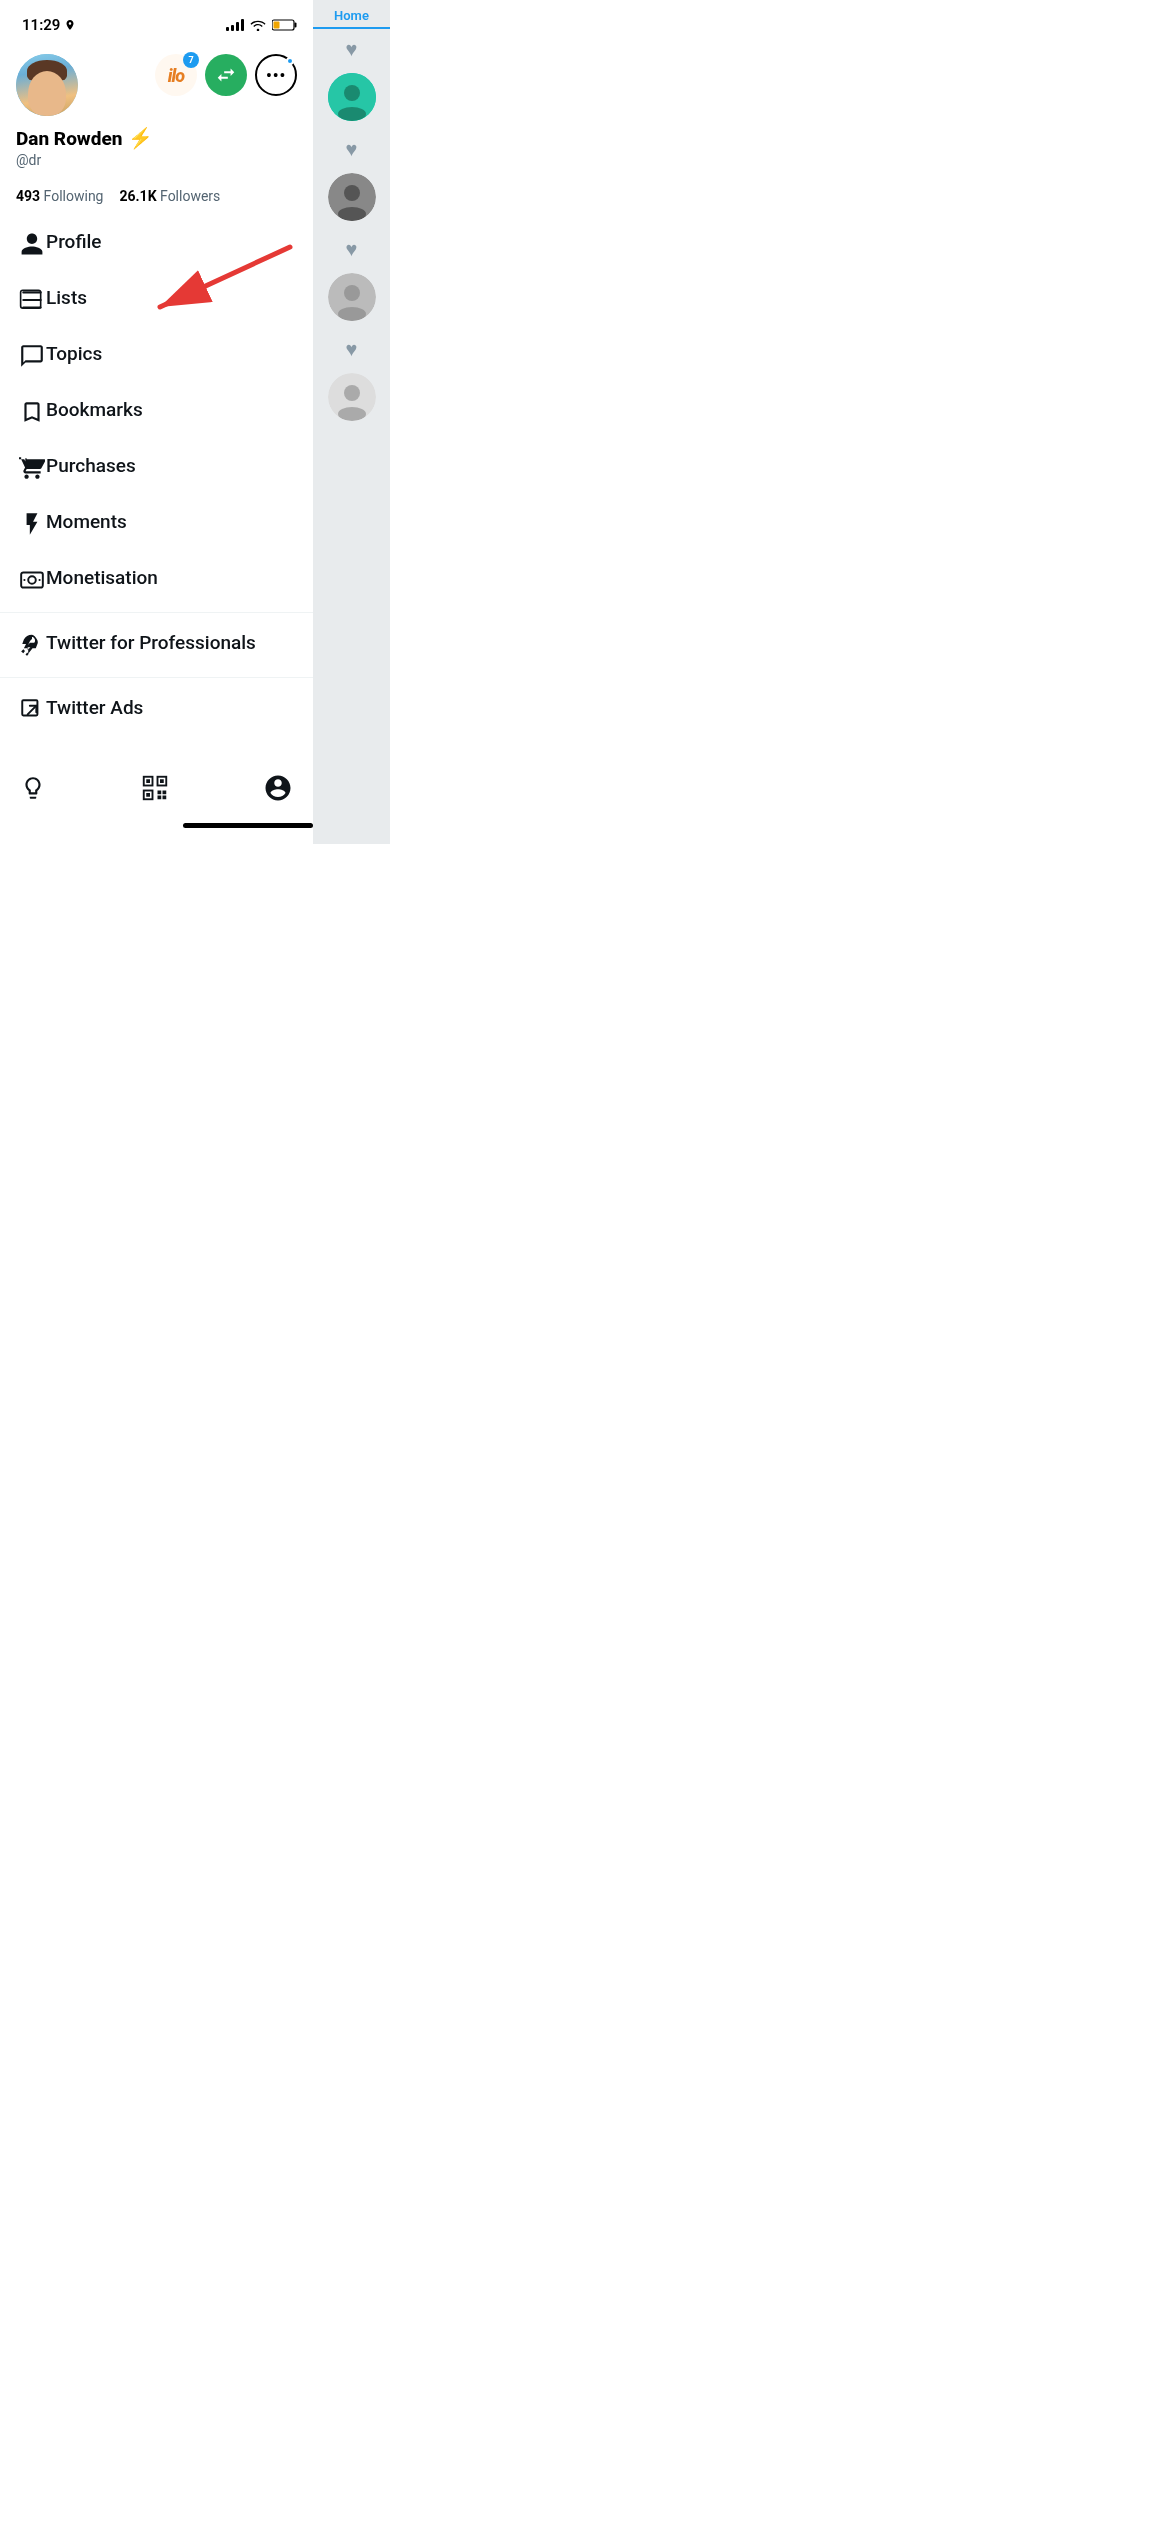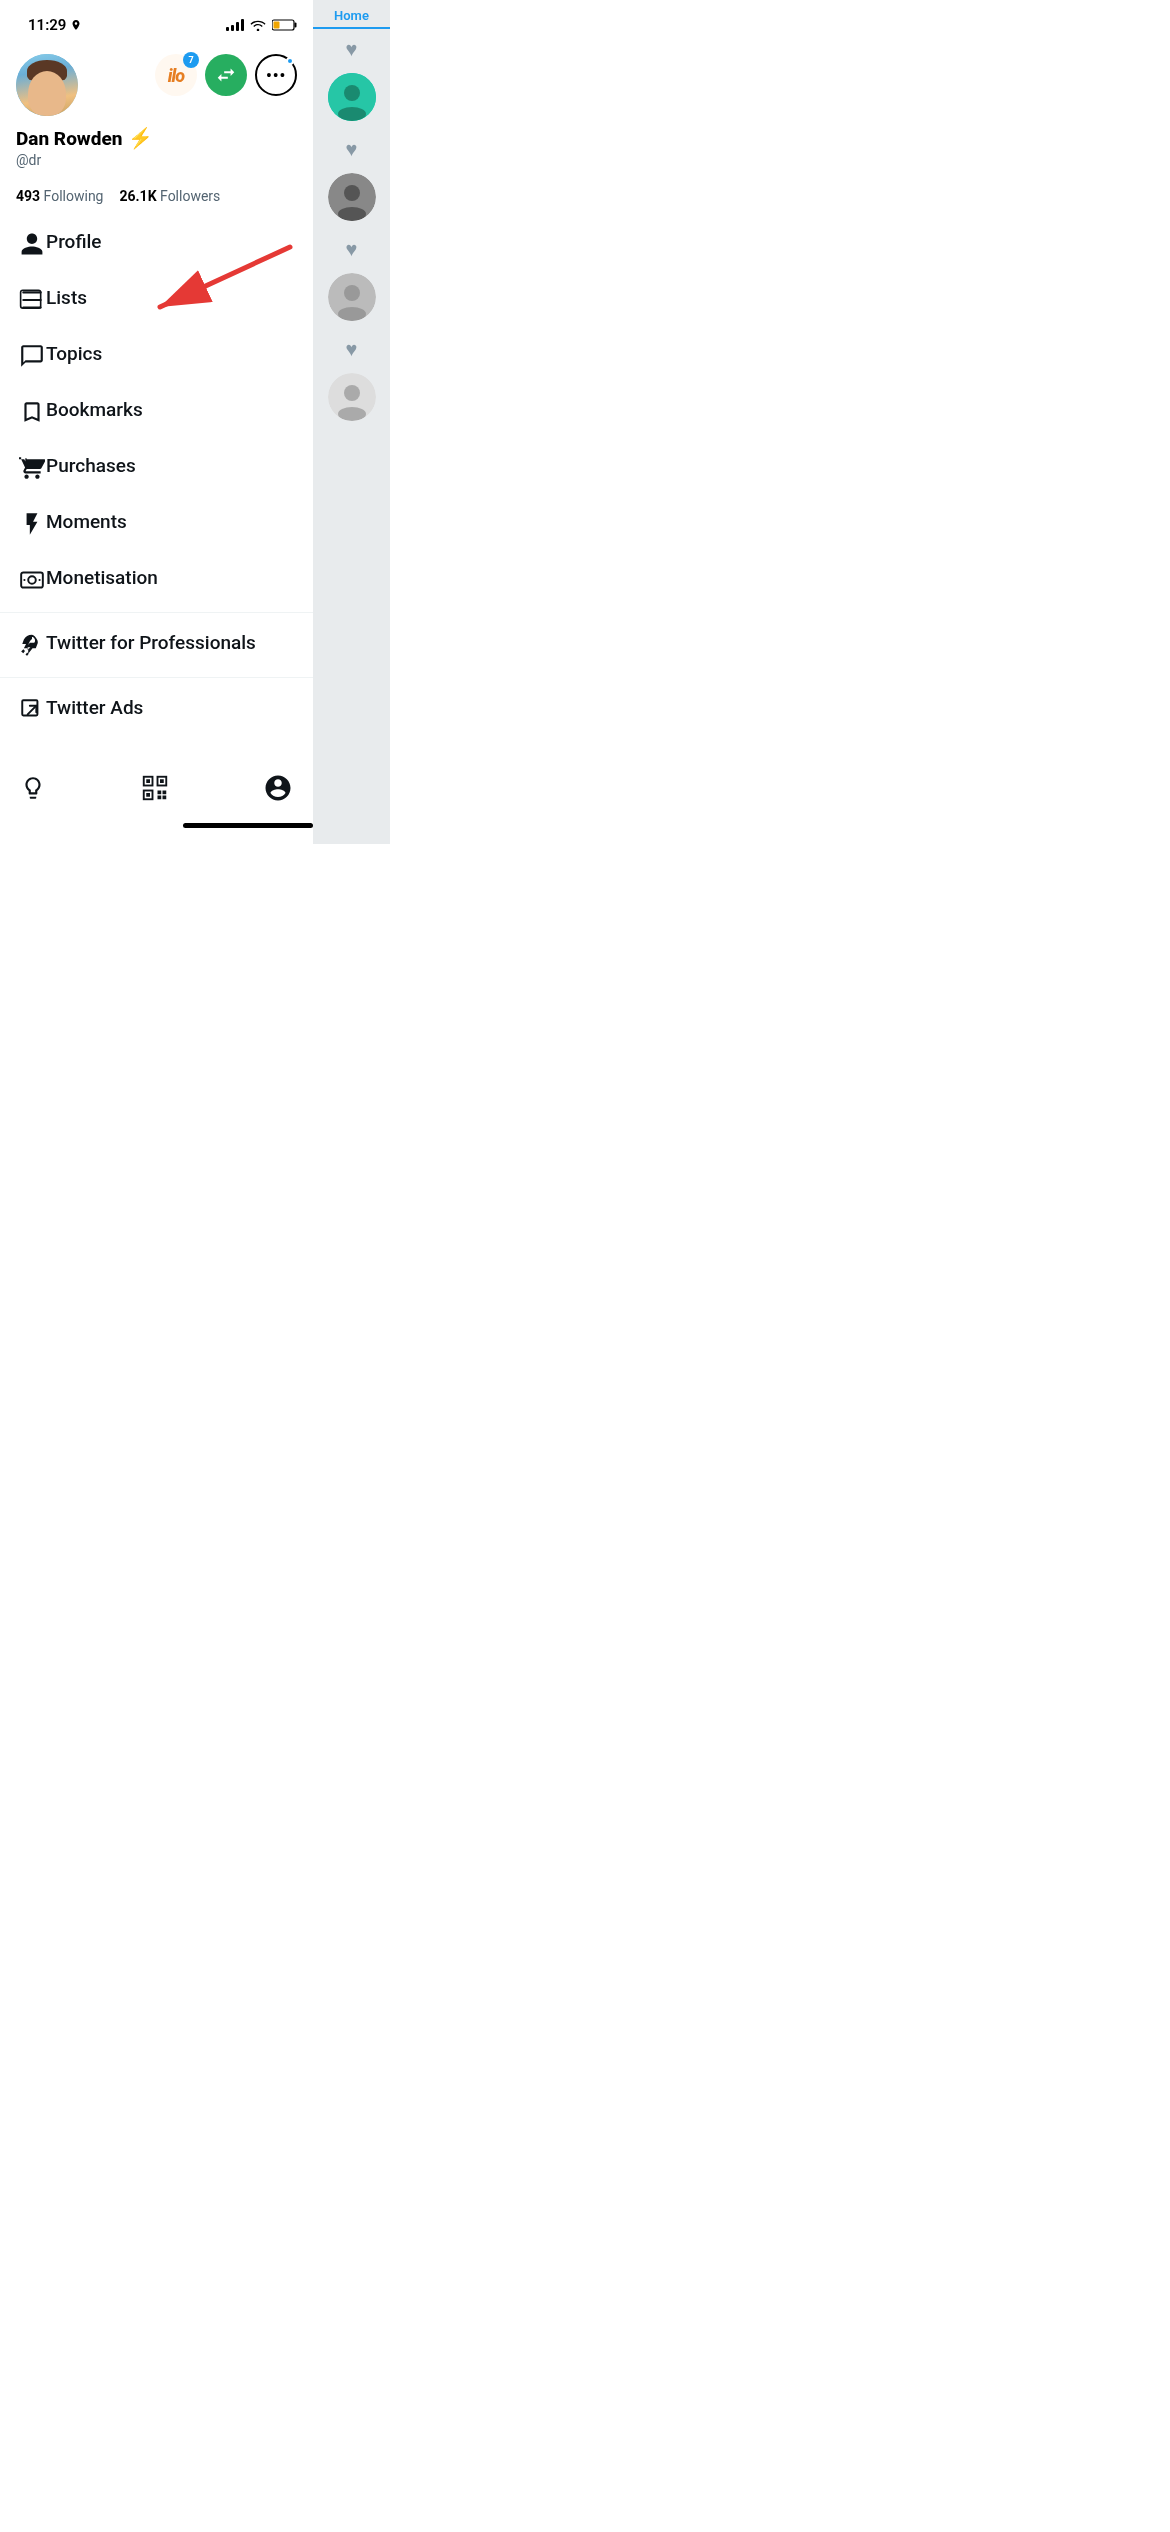--- a/index.html
+++ b/index.html
@@ -28,21 +28,21 @@
       display: flex;
       flex-direction: column;
       overflow: hidden;
     }
 
     
     .status-bar {
       display: flex;
       justify-content: space-between;
       align-items: center;
-      padding: 12px 16px 6px 28px;
+      padding: 12px 16px 6px 22px;
       height: 44px;
     }
     .status-time {
       font-size: 15px;
       font-weight: 600;
       color: #000;
       display: flex;
       align-items: center;
       gap: 4px;
     }

